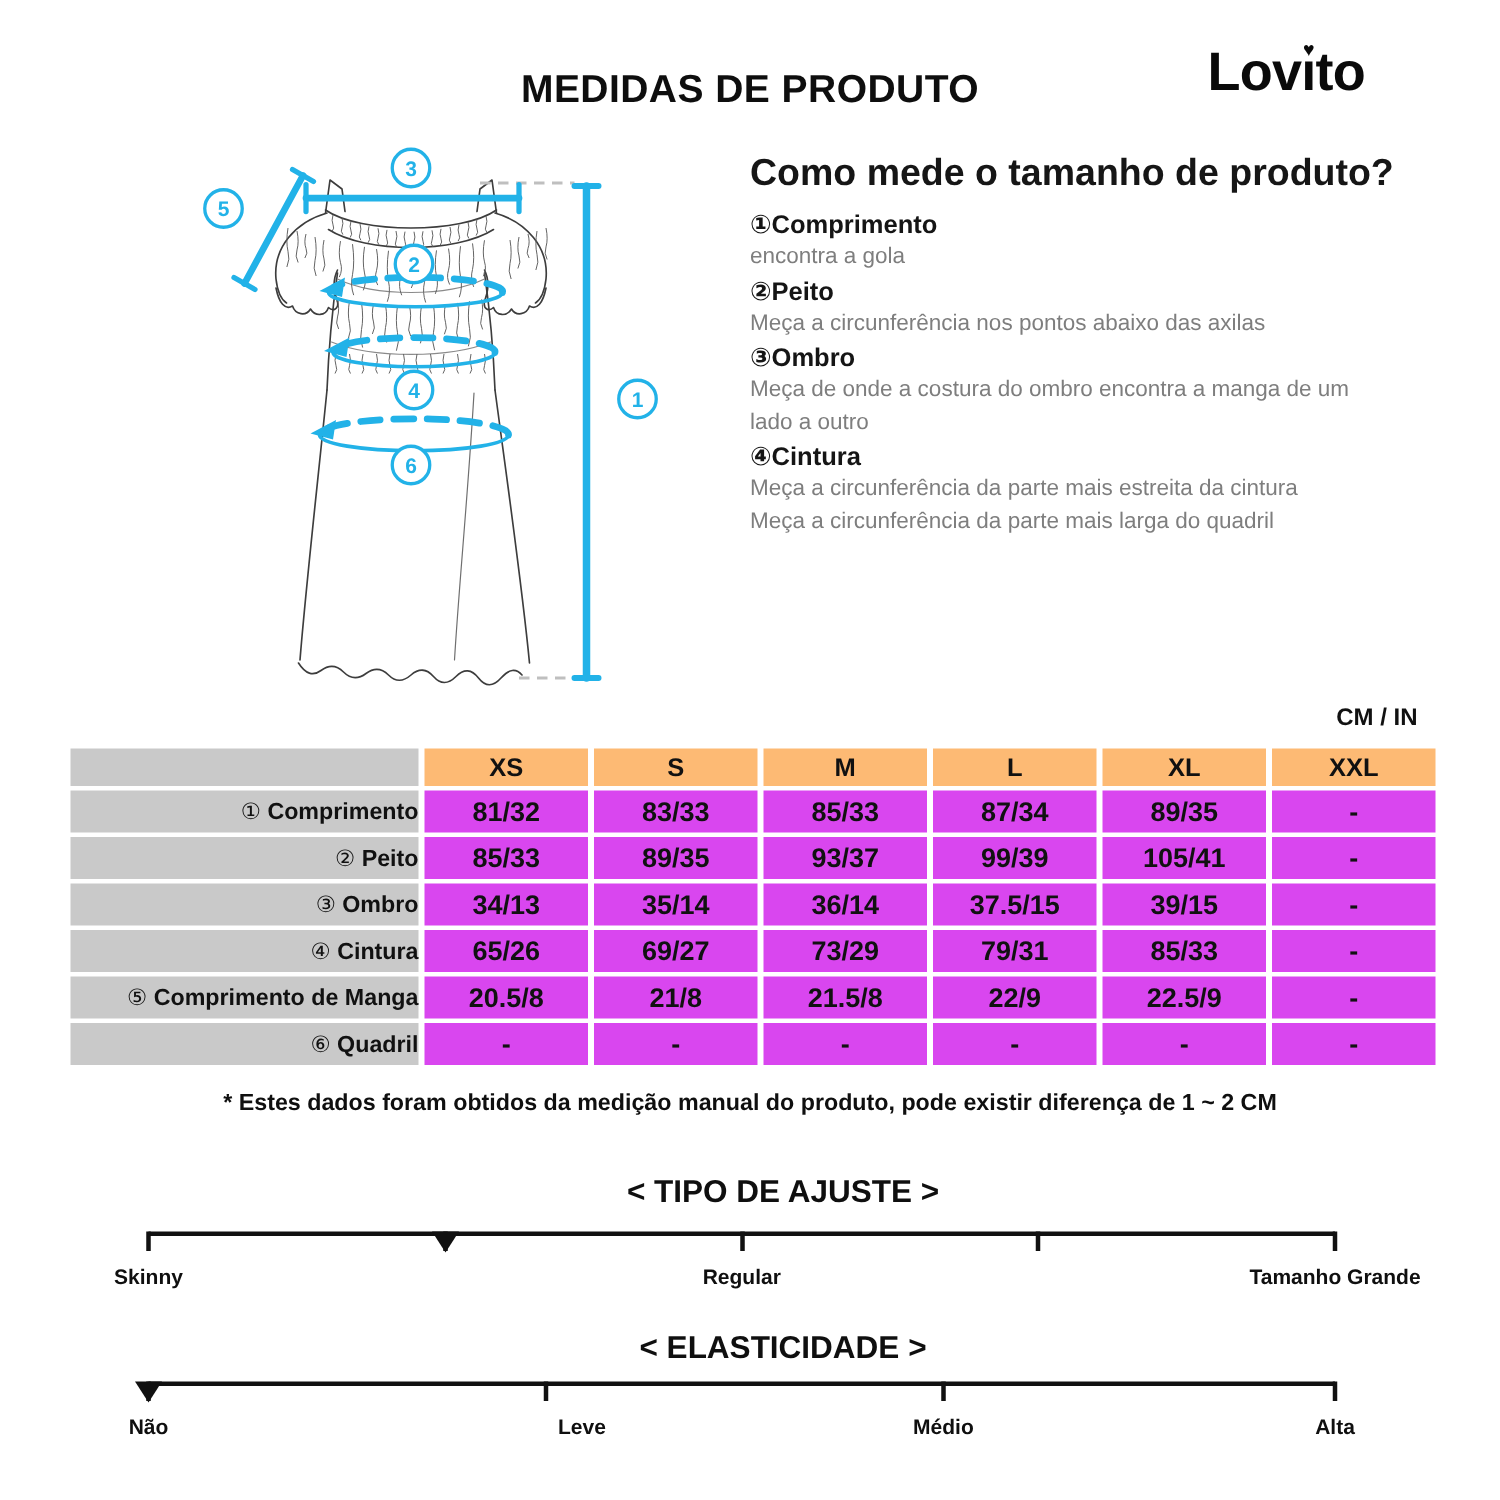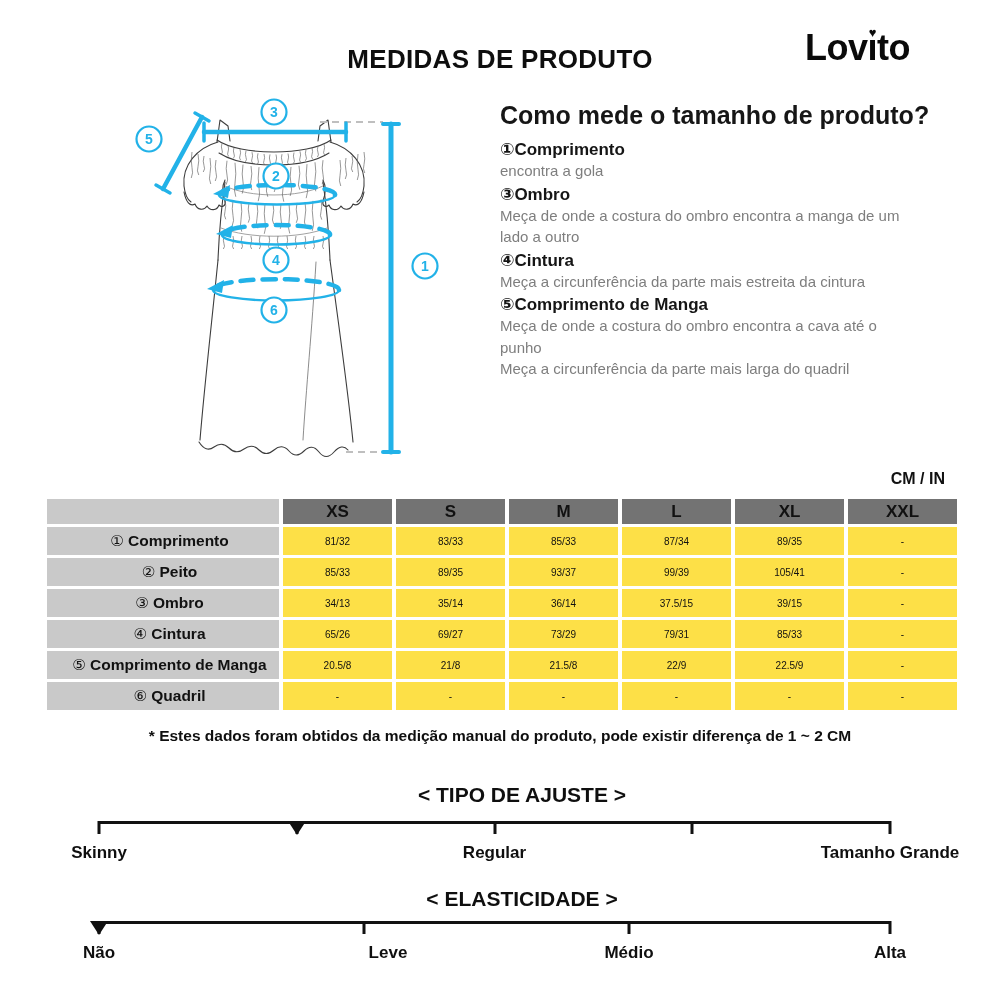--- a/index.html
+++ b/index.html
@@ -25,35 +25,35 @@
   .howto { position:absolute; left:500px; top:101px; width:465px; }
   .howto-heading { font-size:25px; font-weight:800; margin-bottom:9px; color:#161616; }
   .howto-label { font-size:17px; font-weight:700; line-height:21px; margin-top:2px; color:#151515; }
   .howto-desc-line { font-size:15px; line-height:21.5px; color:#7e7e7e; }
   
   .units { position:absolute; right:55px; top:470px; font-size:16px; font-weight:800;margin-left:10px; }
   
   .table-wrap { position:absolute; left:43px; top:496px; }
   table { border-collapse:separate; border-spacing:4px 3px; table-layout:fixed; }
   th,td { text-align:center; vertical-align:middle; padding:0; }
-  thead th { background:#737373; height:25px; font-size:17px; font-weight:700; }
+  thead th { background:#fdba74; height:25px; font-size:17px; font-weight:700; }
   th.corner { background:#c9c9c9; }
-  td.rowlabel { background:#c9c9c9; text-align:center; padding-left:13px; height:28px; font-size:15.5px; font-weight:700; white-space:nowrap; }
+  td.rowlabel { background:#c9c9c9; text-align:right; padding-left:13px; height:28px; font-size:15.5px; font-weight:700; white-space:nowrap; }
   td.rowlabel .circ { font-weight:400; font-size:15px; }
-  td.val { background:#fde047; font-size:10px; font-weight:400; }
+  td.val { background:#d946ef; font-size:18px; font-weight:700; }
   
   .footnote { position:absolute; left:0; right:0; top:727px; text-align:center; font-size:15.5px; font-weight:700; color:#0f0f0f; }
   
   .scale-heading { position:absolute; left:0; right:0; text-align:center; font-size:21px; font-weight:800; color:#0f0f0f;padding-left:44px; }
   .scale { position:absolute; left:99px; width:791px; height:48px; }
   .scale-line { position:absolute; left:0; right:0; top:0; height:3px; background:#111; }
   .tick { position:absolute; top:0; width:3px; height:13px; background:#111; transform:translateX(-50%); }
   .marker { position:absolute; top:0; width:0; height:0; transform:translateX(-50%);
             border-left:9px solid transparent; border-right:9px solid transparent; border-top:14px solid #111; }
-  .scale-label { position:absolute; transform:translateX(-50%); font-size:17px; font-weight:700; white-space:nowrap; color:#0f0f0f; }
+  .scale-label { position:absolute; transform:translateX(-50%); font-size:14px; font-weight:700; white-space:nowrap; color:#0f0f0f; }
 </style>
 </head>
 <body>
 
 <div class="page">
 
   <div class="title">MEDIDAS DE PRODUTO</div>
   <div class="logo" id="brand-logo">Lov<span class="logo-i">ı<span class="logo-heart">♥</span></span>to</div>
 
   <svg class="diagram" viewBox="0 0 360 380" xmlns="http://www.w3.org/2000/svg">
@@ -200,32 +200,31 @@
   </svg>
 
   <div class="howto">
     <div class="howto-heading">Como mede o tamanho de produto?</div>
     <div id="howto-items">
         <div class="howto-item">
           <div class="howto-label">①Comprimento</div>
           <div class="howto-desc-line">encontra a gola</div>
         </div>
         <div class="howto-item">
+          <div class="howto-label">②Peito</div>
+          <div class="howto-desc-line">Meça a circunferência nos pontos abaixo das axilas</div>
+        </div>
+        <div class="howto-item">
           <div class="howto-label">③Ombro</div>
           <div class="howto-desc-line">Meça de onde a costura do ombro encontra a manga de um</div>
           <div class="howto-desc-line">lado a outro</div>
         </div>
         <div class="howto-item">
           <div class="howto-label">④Cintura</div>
           <div class="howto-desc-line">Meça a circunferência da parte mais estreita da cintura</div>
-        </div>
-        <div class="howto-item">
-          <div class="howto-label">⑤Comprimento de Manga</div>
-          <div class="howto-desc-line">Meça de onde a costura do ombro encontra a cava até o</div>
-          <div class="howto-desc-line">punho</div>
         </div>
         <div class="howto-item">
           <div class="howto-desc-line">Meça a circunferência da parte mais larga do quadril</div>
         </div>
       </div>
   </div>
 
   <div class="units">CM / IN</div>
 
   <div class="table-wrap">

